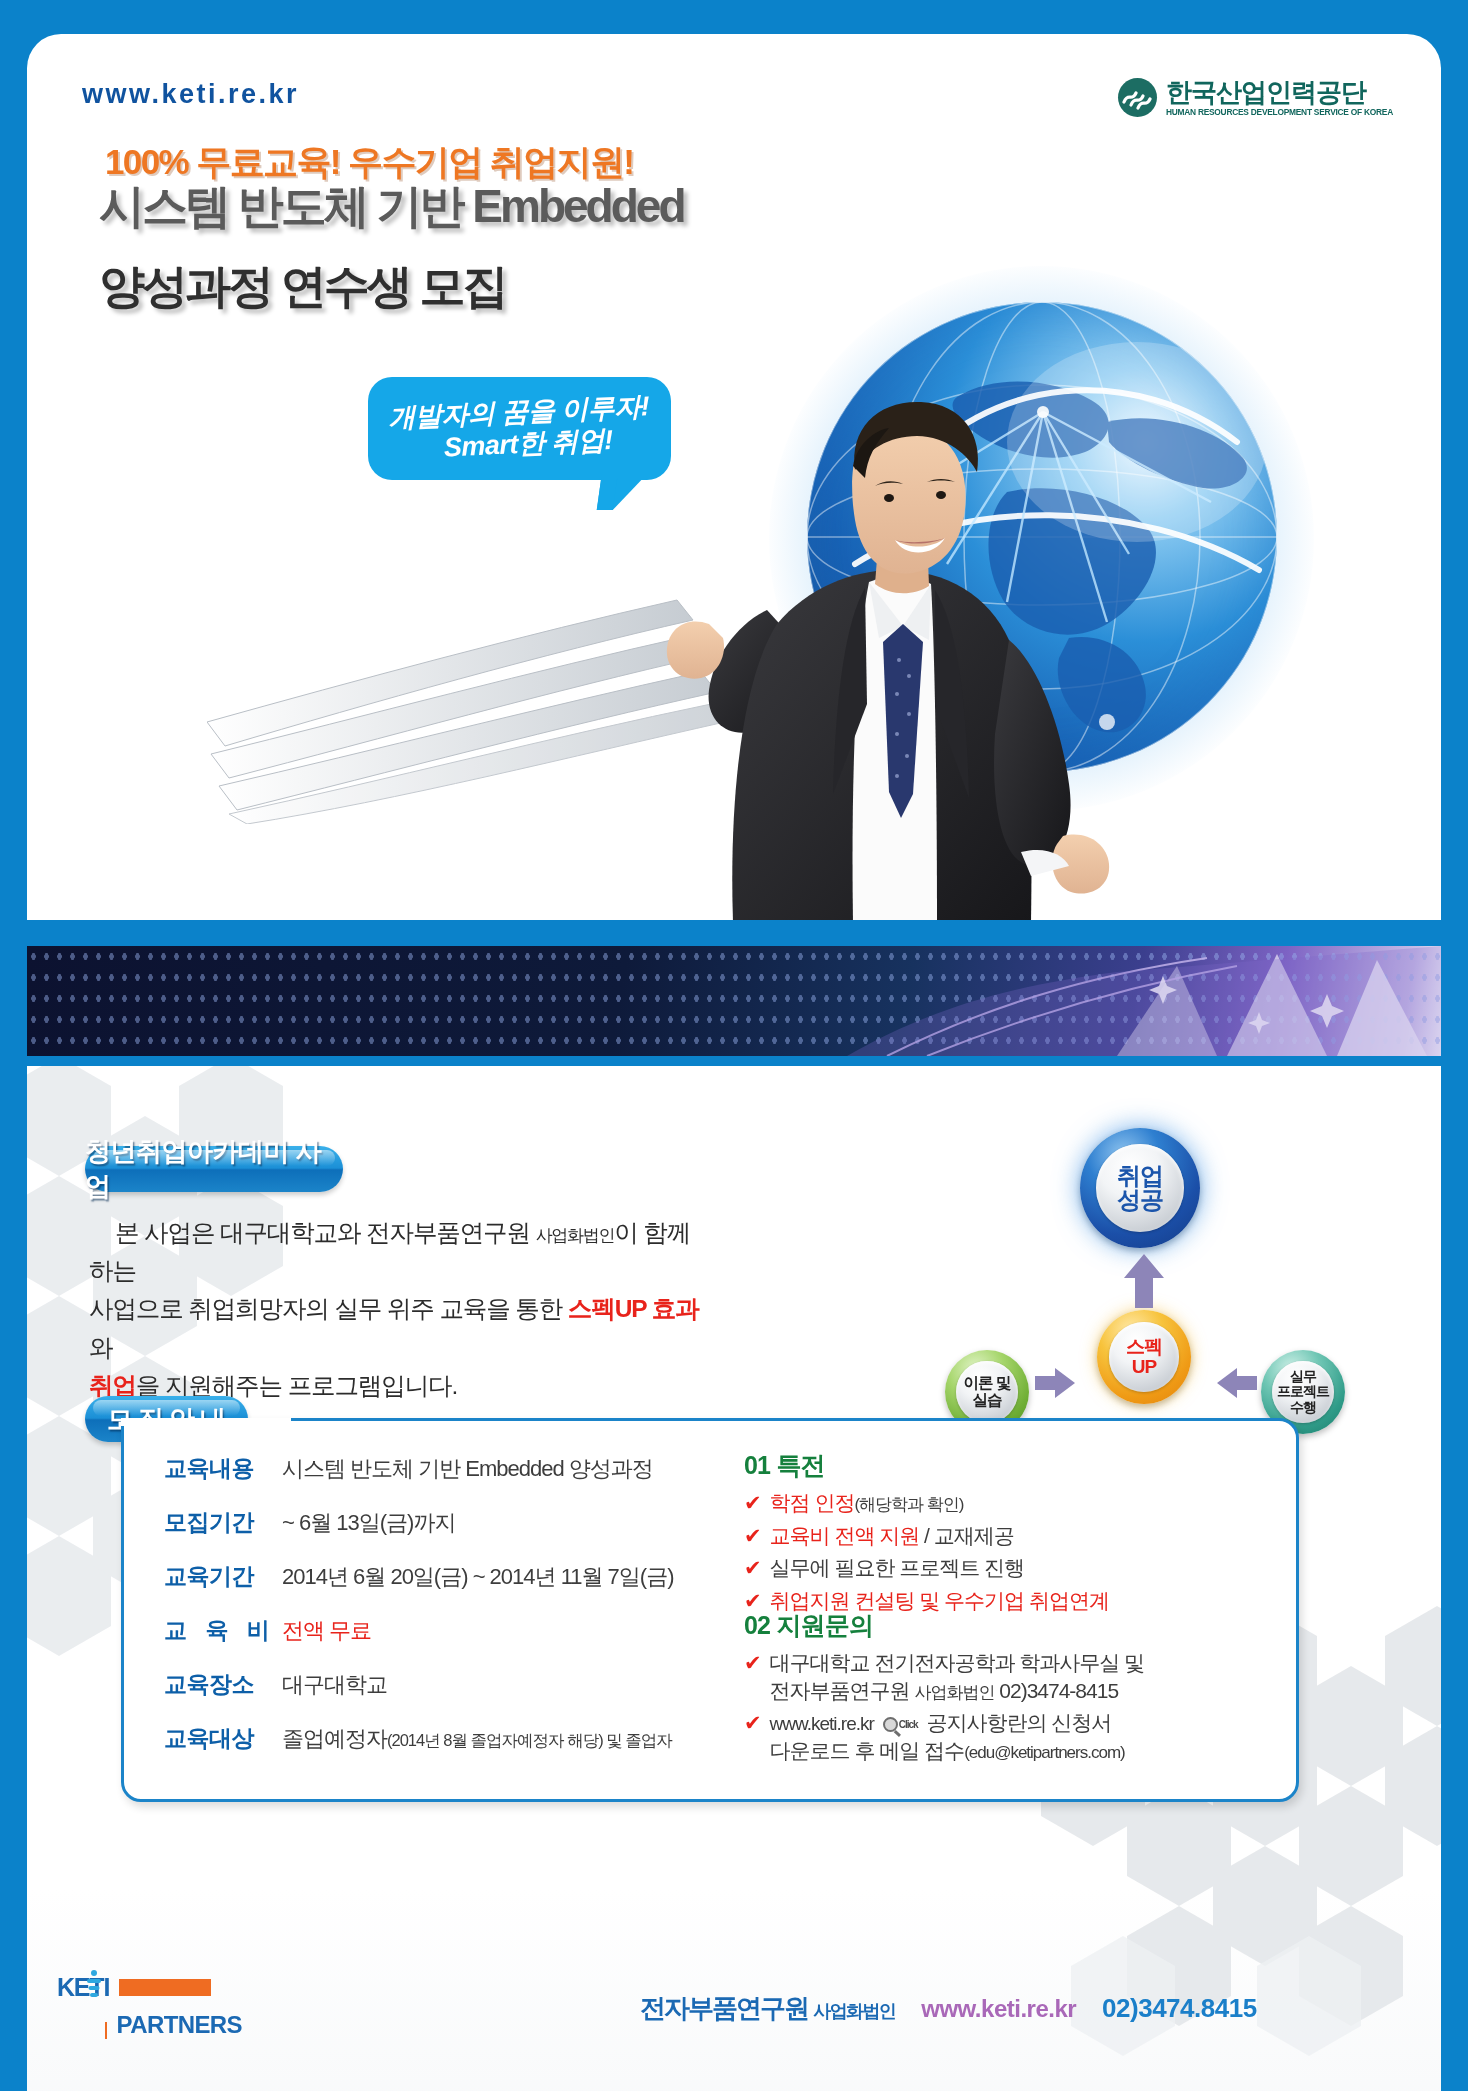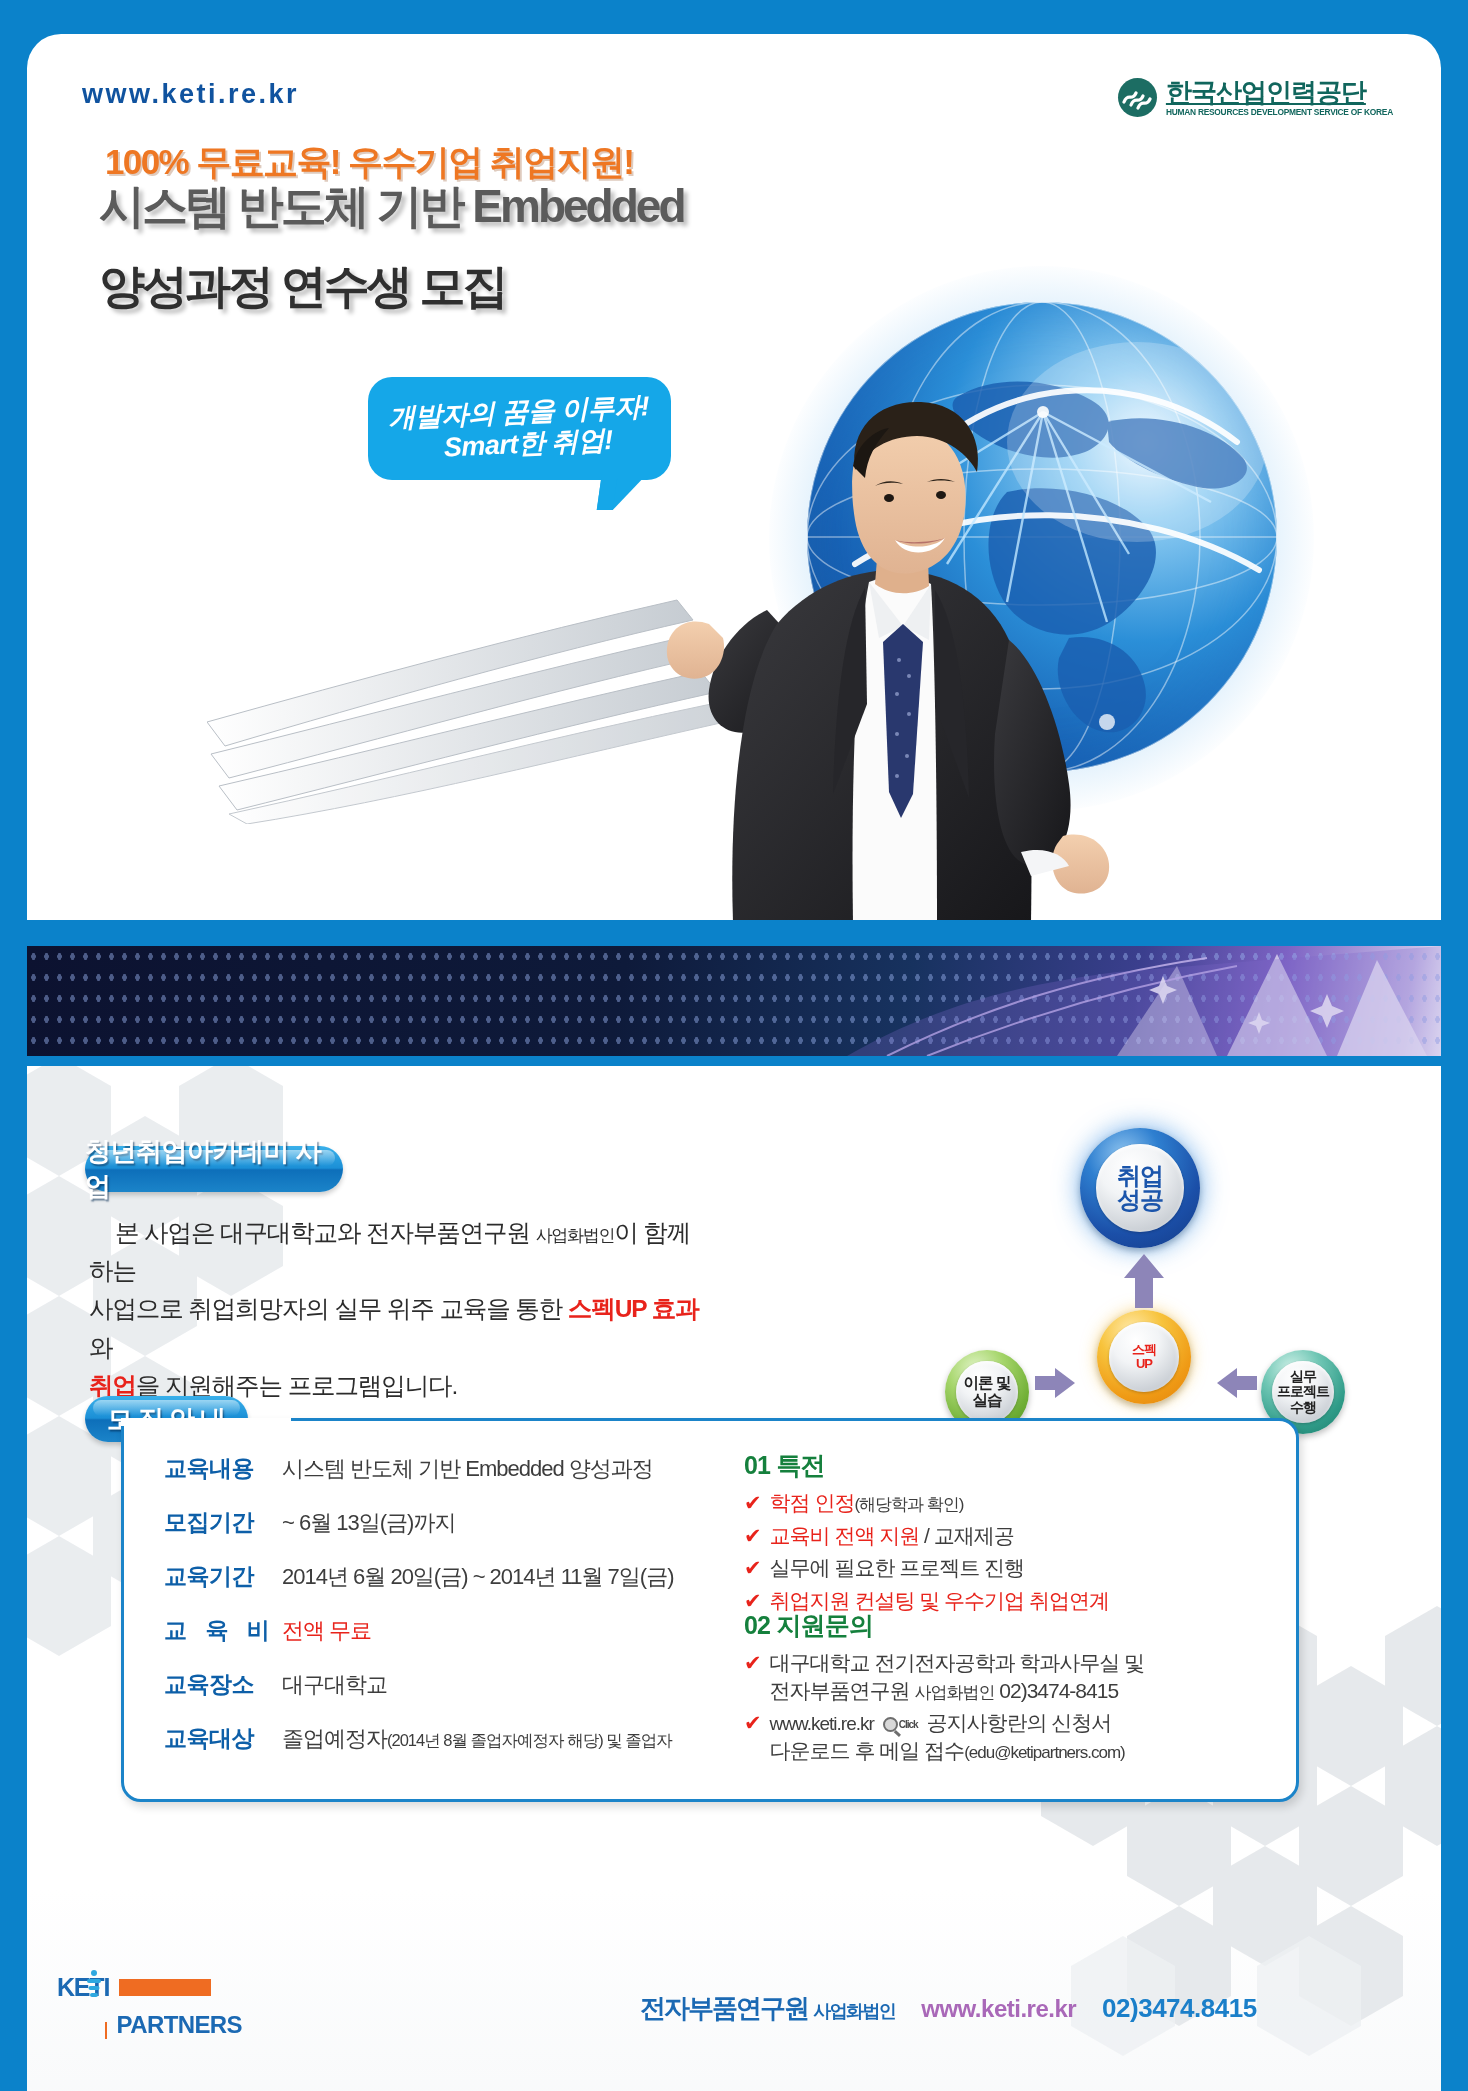--- a/index.html
+++ b/index.html
@@ -31,21 +31,21 @@
     display:flex; align-items:center; gap:9px;
   }
   .hrd-mark {
     width:39px; height:39px; border-radius:50%;
     background:#1c6d63; position:relative; flex:none;
   }
   .hrd-mark svg { position:absolute; left:4px; top:8px; }
   .hrd-text { line-height:1; }
   .hrd-ko {
     font-size:26px; font-weight:bold; color:#11665d;
-    letter-spacing:-1px; display:block;text-decoration:underline;
+    letter-spacing:-1px; display:block;
   }
   .hrd-en {
     font-size:8.4px; font-weight:bold; color:#11665d;
     letter-spacing:-0.25px; display:block; margin-top:3px;
   }
 
   .kicker {
     position:absolute; left:78px; top:105px;
     font-size:35px; font-weight:bold; color:#ee7723;
     letter-spacing:-1.6px;
@@ -167,21 +167,21 @@
     left:163px; top:0; width:120px; height:120px;
     background:radial-gradient(circle at 36% 22%, #8fc4ef 0%, #2e7fd0 30%, #1b4fa8 66%, #143b86 100%);
     box-shadow:0 0 26px rgba(70,150,230,.75), 0 3px 6px rgba(0,0,0,.3);
   }
   .n-success .node-inner { font-size:24px; color:#1b55ab; }
   .n-spec {
     left:180px; top:182px; width:94px; height:94px;
     background:radial-gradient(circle at 36% 22%, #ffe9a8 0%, #f7c33c 34%, #ef9a15 70%, #e2820c 100%);
     box-shadow:0 0 16px rgba(246,190,60,.6), 0 3px 6px rgba(0,0,0,.28);
   }
-  .n-spec .node-inner { font-size:13px; color:#e8231b; }
+  .n-spec .node-inner { font-size:19px; color:#e8231b; }
   .n-theory {
     left:28px; top:222px; width:84px; height:84px;
     background:radial-gradient(circle at 36% 22%, #dff3c4 0%, #a5d56a 34%, #6fae35 70%, #4f8e22 100%);
     box-shadow:0 3px 6px rgba(0,0,0,.26);
   }
   .n-theory .node-inner { font-size:15.5px; color:#222; }
   .n-project {
     left:344px; top:222px; width:84px; height:84px;
     background:radial-gradient(circle at 36% 22%, #ccefe6 0%, #6fc6b4 34%, #2f9b88 70%, #1c7d6c 100%);
     box-shadow:0 3px 6px rgba(0,0,0,.26);

